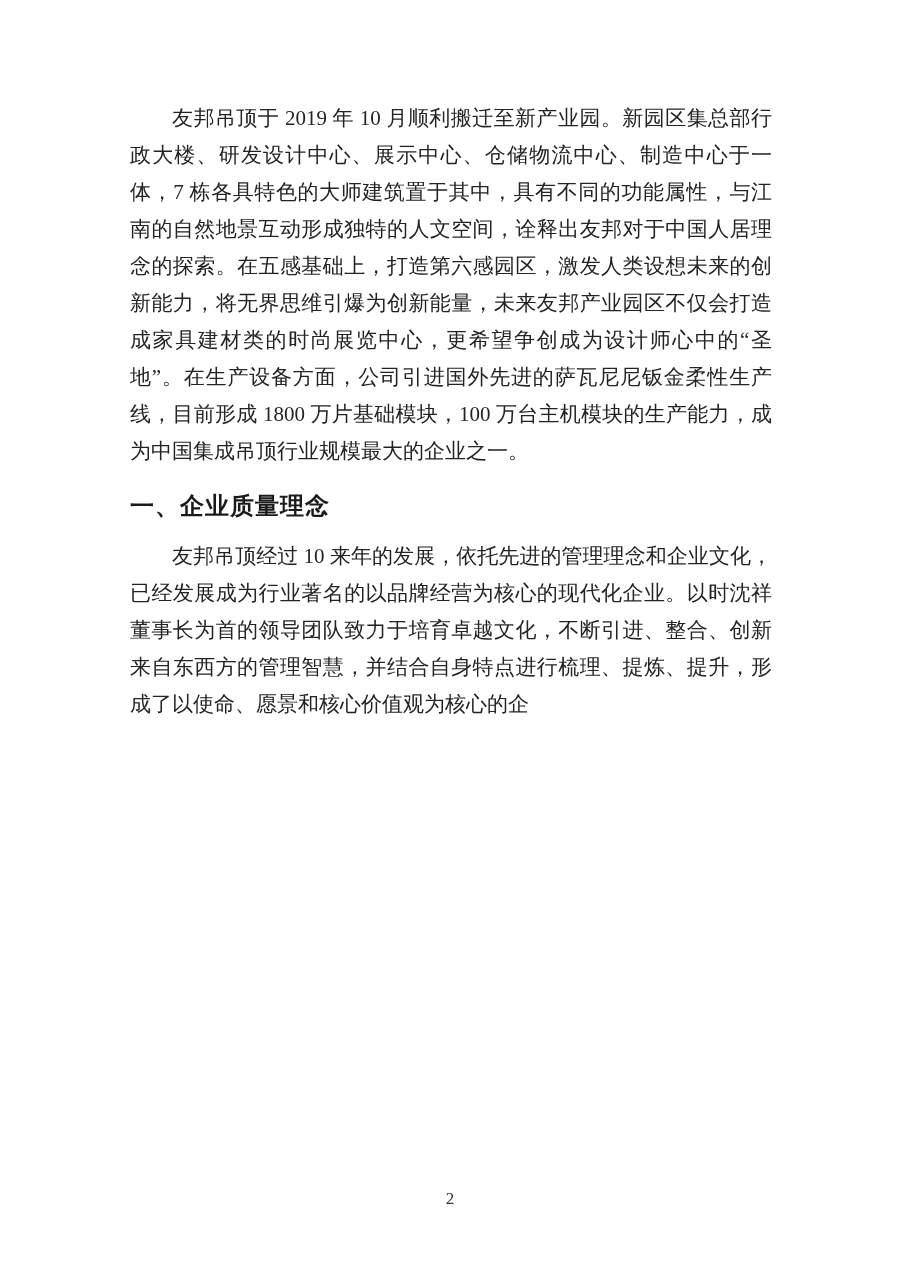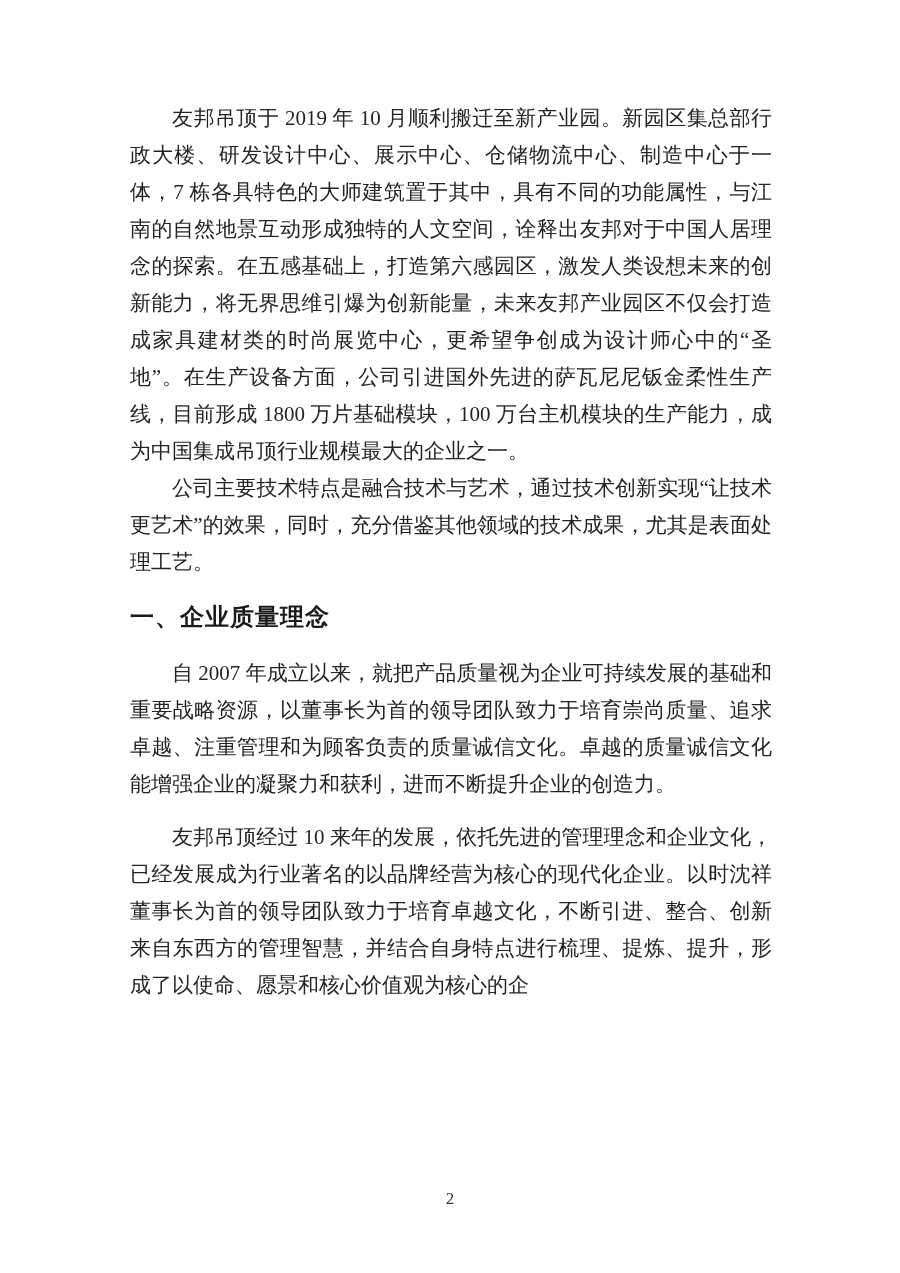--- a/index.html
+++ b/index.html
@@ -68,24 +68,22 @@
 </style>
 </head>
 <body>
 
 <div class="page">
 
   <p class="body-text">友邦吊顶于 2019 年 10 月顺利搬迁至新产业园。新园区集总部行政大楼、研发设计中心、展示中心、仓储物流中心、制造中心于一体，7 栋各具特色的大师建筑置于其中，具有不同的功能属性，与江南的自然地景互动形成独特的人文空间，诠释出友邦对于中国人居理念的探索。在五感基础上，打造第六感园区，激发人类设想未来的创新能力，将无界思维引爆为创新能量，未来友邦产业园区不仅会打造成家具建材类的时尚展览中心，更希望争创成为设计师心中的“圣地”。在生产设备方面，公司引进国外先进的萨瓦尼尼钣金柔性生产线，目前形成 1800 万片基础模块，100 万台主机模块的生产能力，成为中国集成吊顶行业规模最大的企业之一。</p>
 
 
 
-  <p class="body-text">公司主要技术特点是融合技术与艺术，通过技术创新实现“让技术更艺术”的效果，同时，充分借鉴其他领域的技术成果，尤其是表面处理工艺。</p>
 
 
   <h2 class="section-heading">一、企业质量理念</h2>
 
-  <p class="body-text para-after-section">自 2007 年成立以来，就把产品质量视为企业可持续发展的基础和重要战略资源，以董事长为首的领导团队致力于培育崇尚质量、追求卓越、注重管理和为顾客负责的质量诚信文化。卓越的质量诚信文化能增强企业的凝聚力和获利，进而不断提升企业的创造力。</p>
 
   <p class="body-text para-spaced">友邦吊顶经过 10 来年的发展，依托先进的管理理念和企业文化，已经发展成为行业著名的以品牌经营为核心的现代化企业。以时沈祥董事长为首的领导团队致力于培育卓越文化，不断引进、整合、创新来自东西方的管理智慧，并结合自身特点进行梳理、提炼、提升，形成了以使命、愿景和核心价值观为核心的企</p>
 
   <div class="page-number">2</div>
 
 </div>
 
 </body></html>

